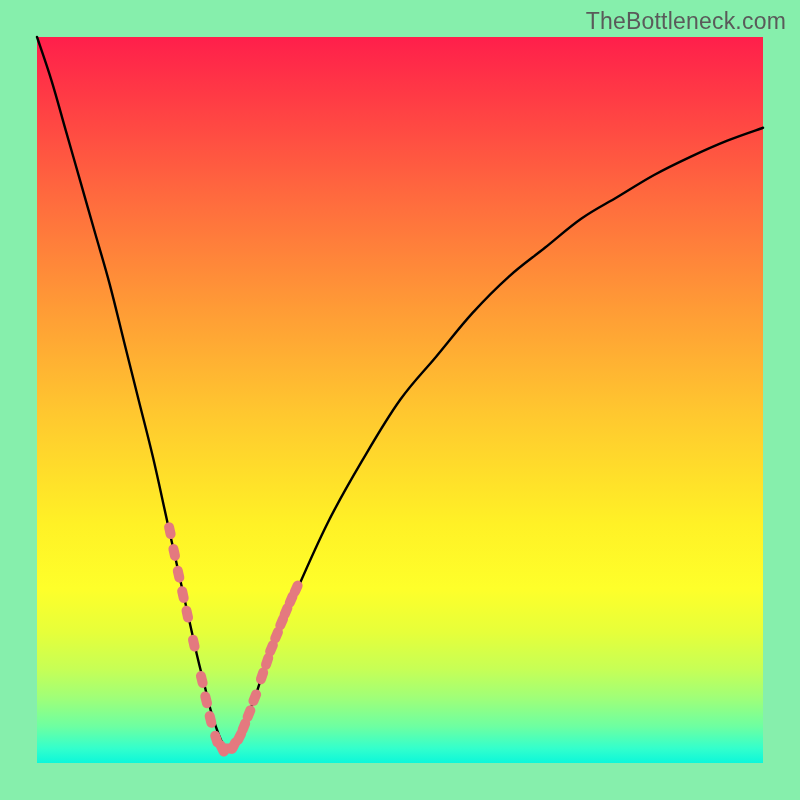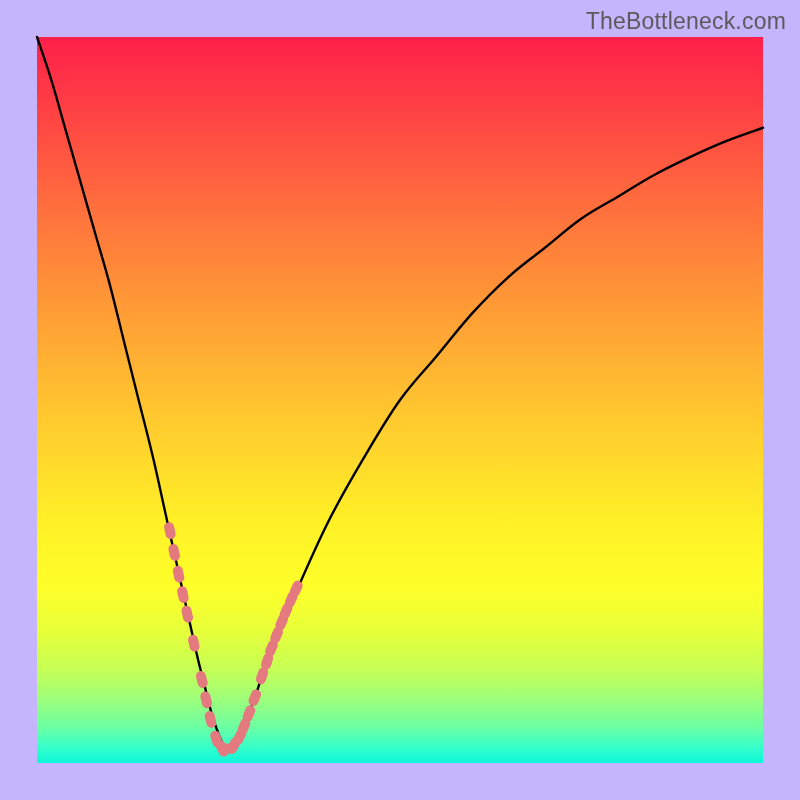--- a/index.html
+++ b/index.html
@@ -10,21 +10,21 @@
     overflow: hidden;
     background: #000;
     font-family: Arial, Helvetica, sans-serif;
   }
   .frame {
     position: absolute;
     top: 0;
     left: 0;
     width: 800px;
     height: 800px;
-    background: #c4b5fd;
+    background: #86efac;
   }
   .plot-area {
     position: absolute;
     top: 37px;
     left: 37px;
     width: 726px;
     height: 726px;
     background: linear-gradient(to bottom,
       #ff1f4b 0%,
       #ff3a45 8%,

